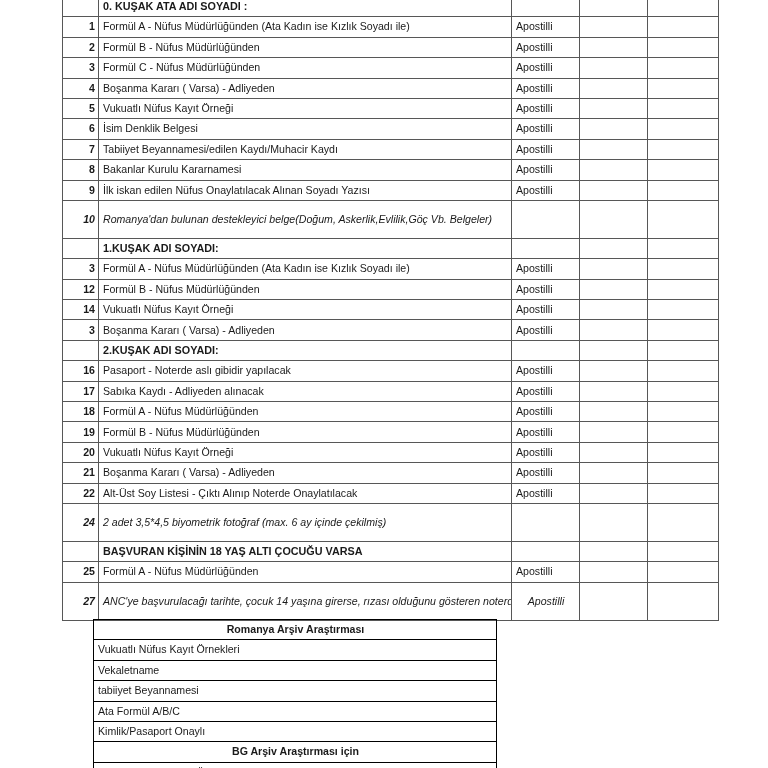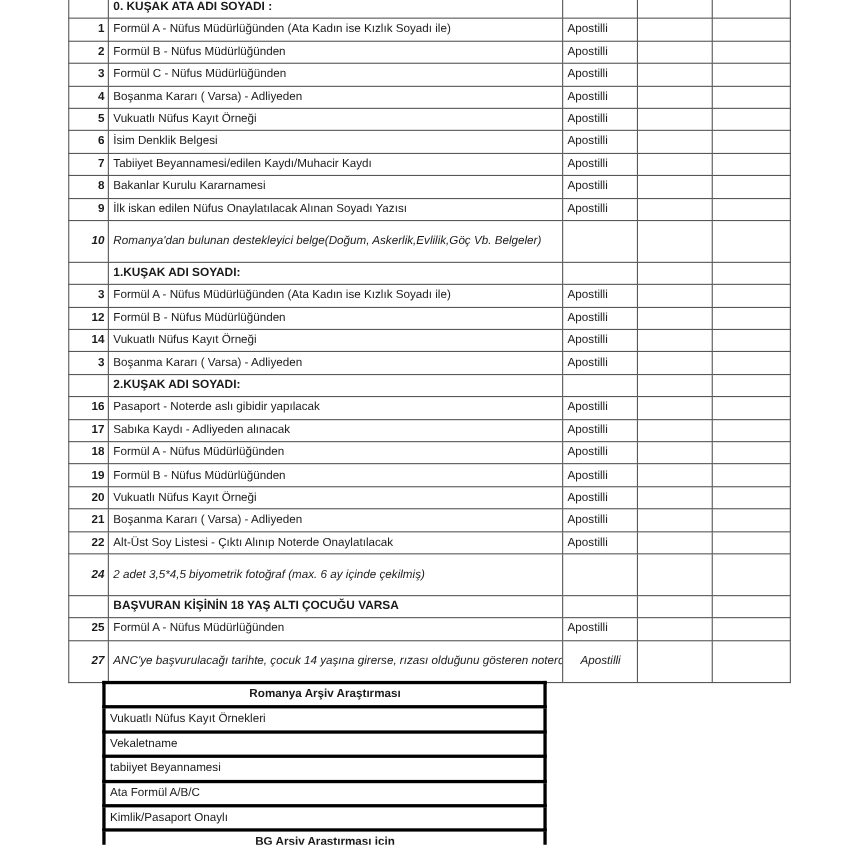--- a/index.html
+++ b/index.html
@@ -66,21 +66,21 @@
     position: absolute;
     left: 93px;
     top: 619px;
     width: 404px;
     border-collapse: collapse;
     table-layout: fixed;
     font-size: 10.6px;
     line-height: 1.25;
   }
   .sub-table td {
-    border: 3px solid #000000;
+    border: 1px solid #000000;
     padding: 1px 3px 1px 4px;
     height: 17.4px;
     vertical-align: middle;
     white-space: nowrap;
     overflow: hidden;
     margin-top: 38px;
   }
   .sub-head td {
     text-align: center;
     font-weight: bold;

